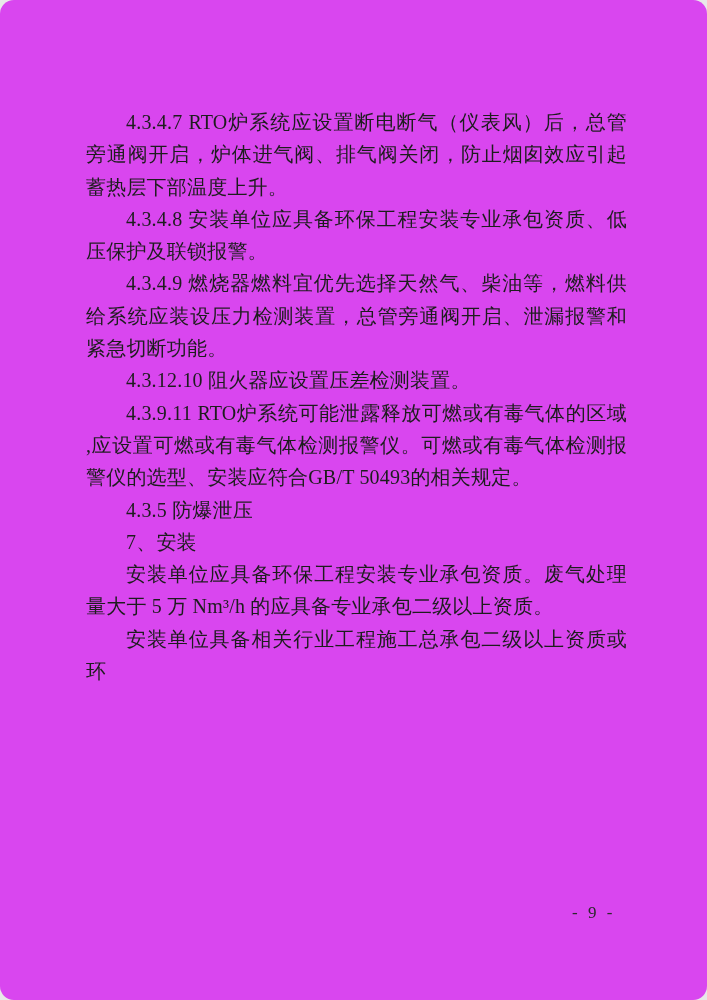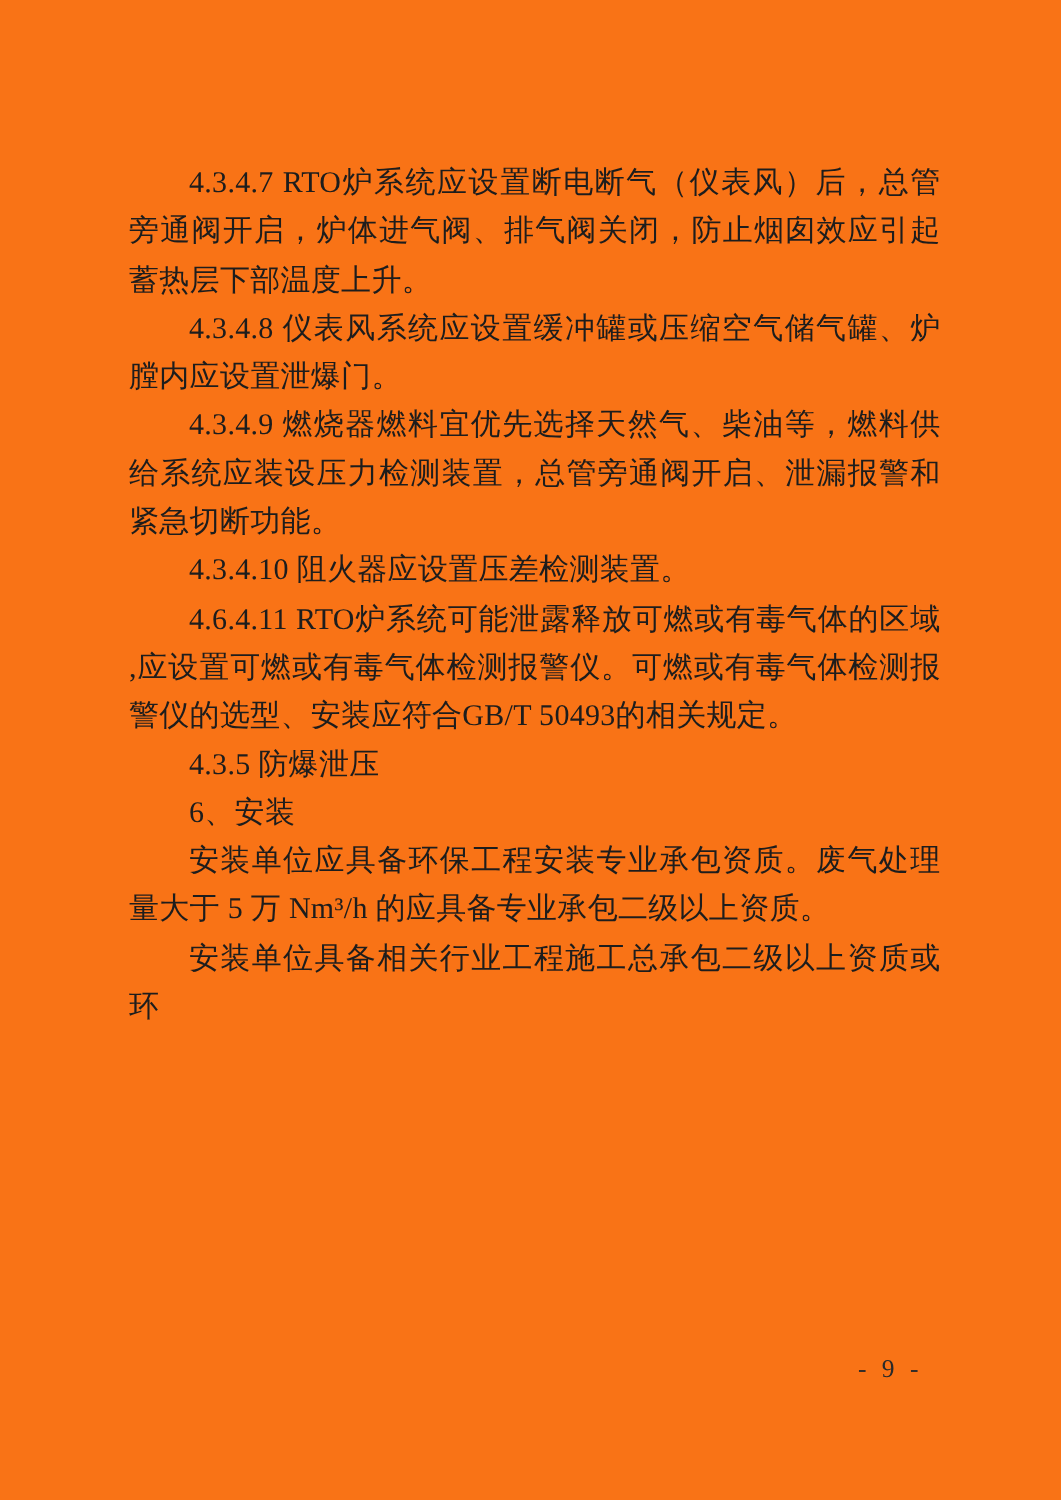--- a/index.html
+++ b/index.html
@@ -5,24 +5,25 @@
   html, body {
     margin: 0;
     padding: 0;
     background: #e8e8e8;
   }
   .page {
     position: relative;
     width: 707px;
     height: 1000px;
     margin: 0 auto;
-    background: #f97316;
+    background: #d946ef;
     overflow: hidden;
     font-family: "Liberation Serif", "DejaVu Serif", serif;
     color: #1d1d1d;
+    border-radius: 14px;
   }
   .content {
     position: absolute;
     left: 86px;
     top: 106px;
     width: 541px;
     font-size: 20px;
     line-height: 32.3px;
     text-align: justify;
     text-justify: inter-ideograph;
@@ -42,23 +43,23 @@
     color: #2a2a2a;
     white-space: nowrap;
   }
 </style>
 </head>
 <body>
 
 <div class="page">
   <div class="content">
     <p>4.3.4.7 RTO炉系统应设置断电断气（仪表风）后，总管旁通阀开启，炉体进气阀、排气阀关闭，防止烟囱效应引起蓄热层下部温度上升。</p>
-    <p>4.3.4.8 仪表风系统应设置缓冲罐或压缩空气储气罐、炉膛内应设置泄爆门。</p>
+    <p>4.3.4.8 安装单位应具备环保工程安装专业承包资质、低压保护及联锁报警。</p>
     <p>4.3.4.9 燃烧器燃料宜优先选择天然气、柴油等，燃料供给系统应装设压力检测装置，总管旁通阀开启、泄漏报警和紧急切断功能。</p>
-    <p>4.3.4.10 阻火器应设置压差检测装置。</p>
-    <p>4.6.4.11 RTO炉系统可能泄露释放可燃或有毒气体的区域 ,应设置可燃或有毒气体检测报警仪。可燃或有毒气体检测报警仪的选型、安装应符合GB/T 50493的相关规定。</p>
+    <p>4.3.12.10 阻火器应设置压差检测装置。</p>
+    <p>4.3.9.11 RTO炉系统可能泄露释放可燃或有毒气体的区域 ,应设置可燃或有毒气体检测报警仪。可燃或有毒气体检测报警仪的选型、安装应符合GB/T 50493的相关规定。</p>
     <p>4.3.5 防爆泄压</p>
-    <p>6、安装</p>
+    <p>7、安装</p>
     <p>安装单位应具备环保工程安装专业承包资质。废气处理量大于 5 万 Nm³/h 的应具备专业承包二级以上资质。</p>
     <p>安装单位具备相关行业工程施工总承包二级以上资质或环</p>
   </div>
   <div class="page-number">- 9 -</div>
 </div>
 
 </body></html>

